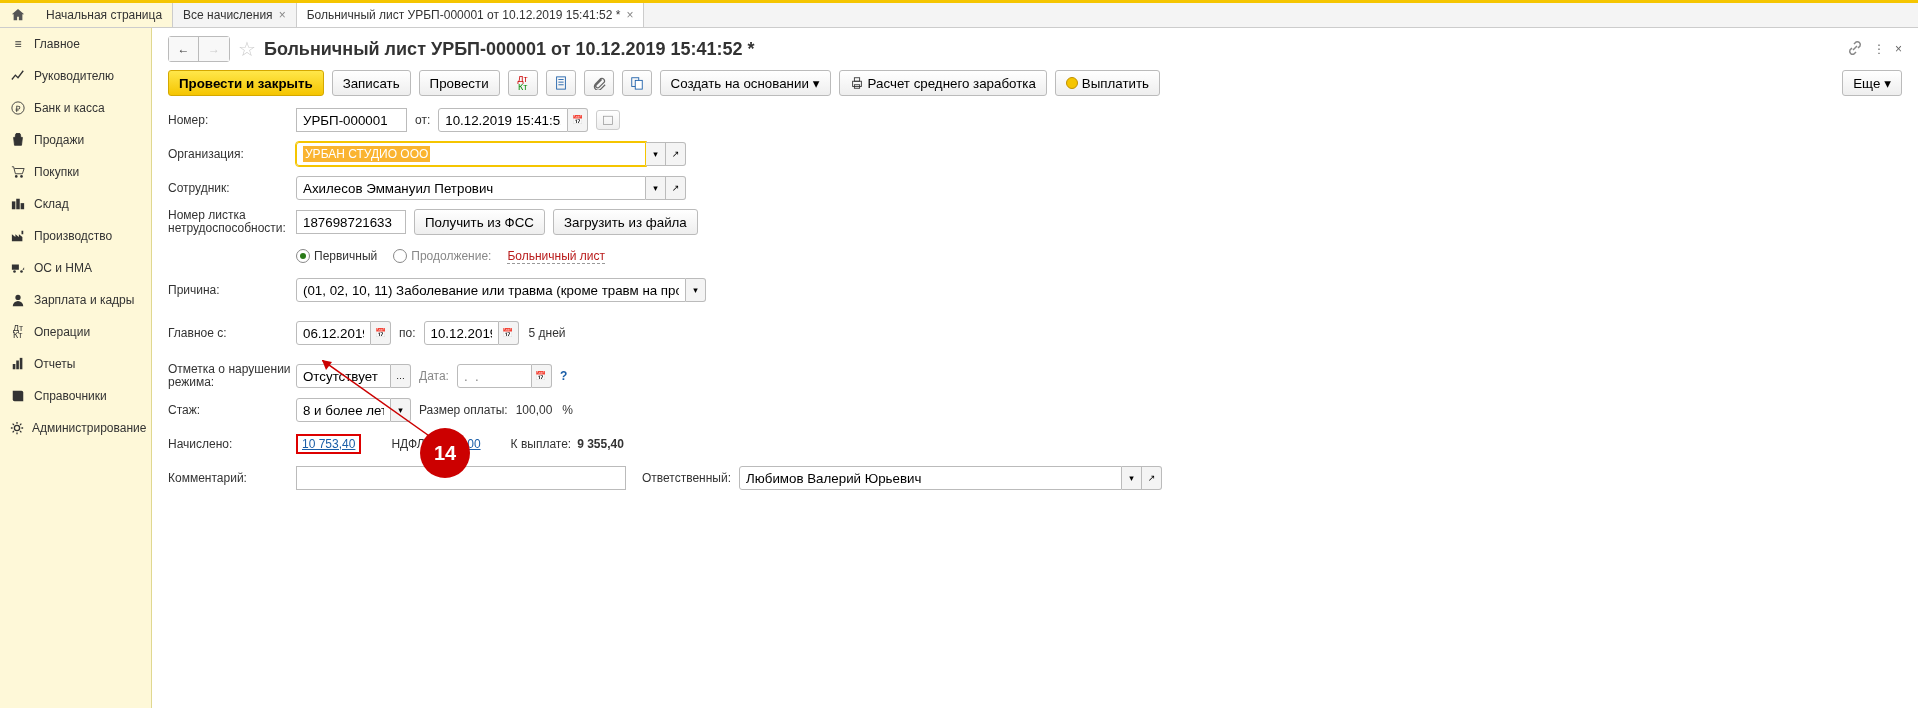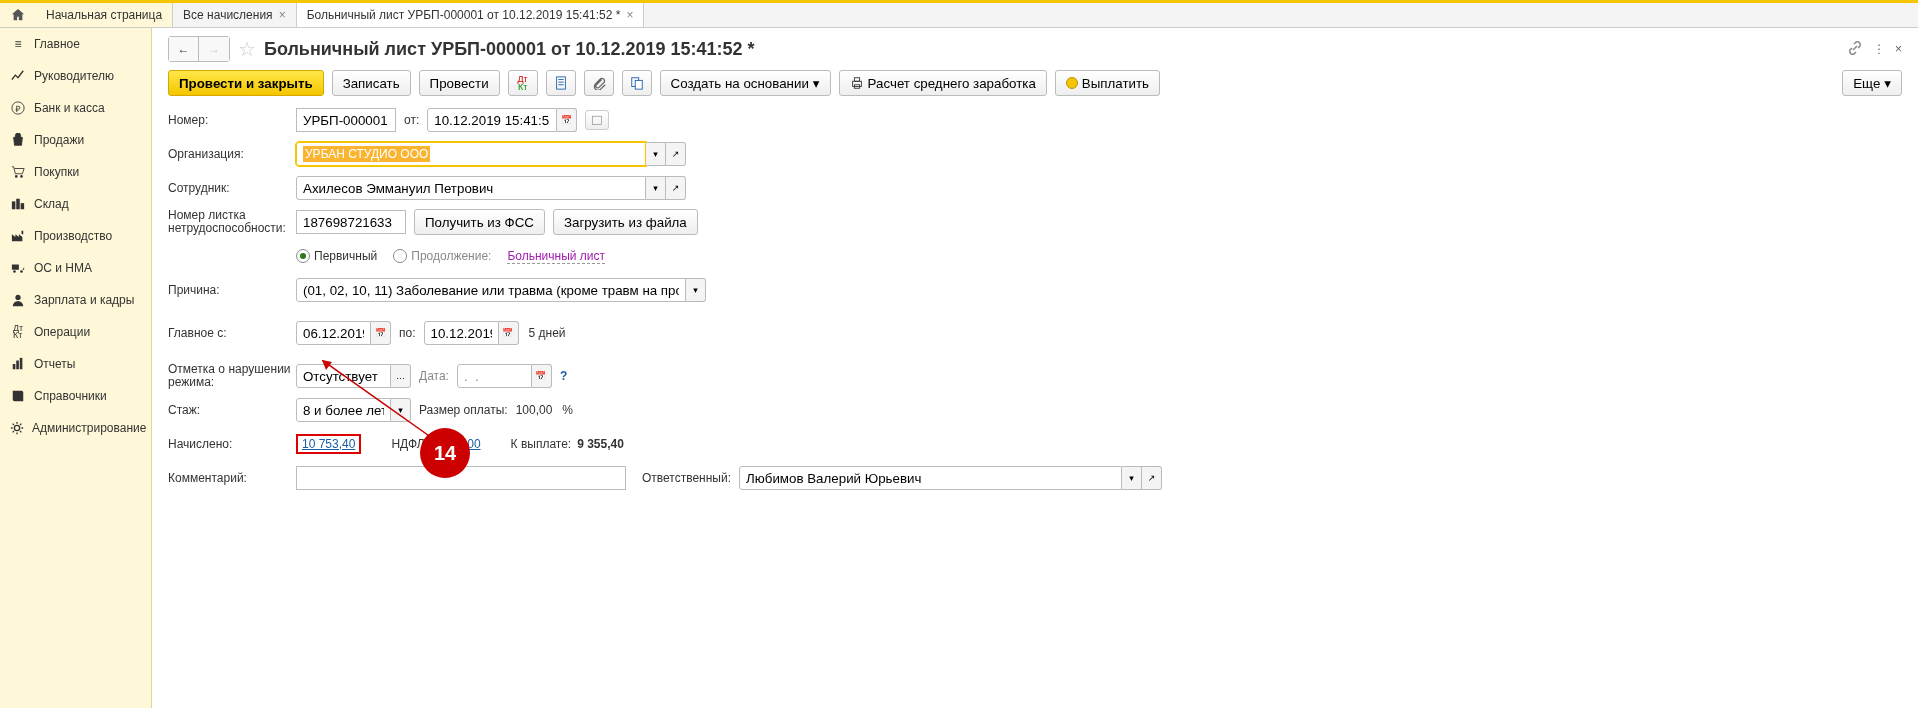--- a/index.html
+++ b/index.html
@@ -34,21 +34,21 @@
   .input.highlighted .selected-text { background: #fab430; color: #fff; padding: 1px 2px; }
   .combo { display: flex; }
   .combo .input { border-radius: 3px 0 0 3px; }
   .combo-btn { width: 20px; height: 24px; border: 1px solid #bbb; border-left: none; background: #f4f4f4; cursor: pointer; display: flex; align-items: center; justify-content: center; font-size: 9px; }
   .combo-btn.ext { border-radius: 0 3px 3px 0; }
   .radio-group { display: flex; align-items: center; gap: 16px; }
   .radio { display: flex; align-items: center; gap: 4px; }
   .radio-dot { width: 14px; height: 14px; border: 1px solid #888; border-radius: 50%; display: inline-flex; align-items: center; justify-content: center; }
   .radio-dot.checked::after { content: ''; width: 6px; height: 6px; background: #2a7a18; border-radius: 50%; }
   .link { color: #1a5ea8; text-decoration: underline; cursor: pointer; }
-  .link.dashed { text-decoration: none; border-bottom: 1px dashed #999; color: #a21caf; }
+  .link.dashed { text-decoration: none; border-bottom: 1px dashed #999; color: #b91c1c; }
   .red-box { border: 2px solid #d00; padding: 1px 4px; display: inline-block; }
   .annotation { position: absolute; }
   .anno-line { stroke: #c00; stroke-width: 1.5; fill: none; }
   .anno-arrow { fill: #c00; }
   .anno-circle { width: 50px; height: 50px; background: #c00; border-radius: 50%; display: flex; align-items: center; justify-content: center; color: #fff; font-size: 20px; font-weight: bold; }
   .content-wrap { position: relative; }
   .muted { color: #888; }
   .help { color: #1a5ea8; font-weight: bold; cursor: pointer; }
 </style>
 </head>
@@ -248,21 +248,21 @@
           <span>Выплатить</span>
         </button>
       <button class="btn" style="margin-left:auto">
           <span>Еще</span> 
           <span>▾</span>
         </button>
     </div>
 
     <div class="form-row">
       <span class="form-label">Номер:</span>
-      <input class="input" style="width: 100px;" value="УРБП-000001">
+      <input class="input" style="width: 111px;" value="УРБП-000001">
       <span style="margin:0 8px">от:</span>
       <div class="combo">
           <input class="input" style="width: 130px;" value="10.12.2019 15:41:52">
           <button class="combo-btn ext">📅</button>
         </div>
       <button class="btn btn-icon" style="margin-left:8px;height:20px;width:24px;border:1px solid #ccc">
           <svg width="12" height="12" viewBox="0 0 16 16">
             <rect x="2" y="3" width="12" height="11" fill="none" stroke="#999"></rect>
           </svg>
         </button>

